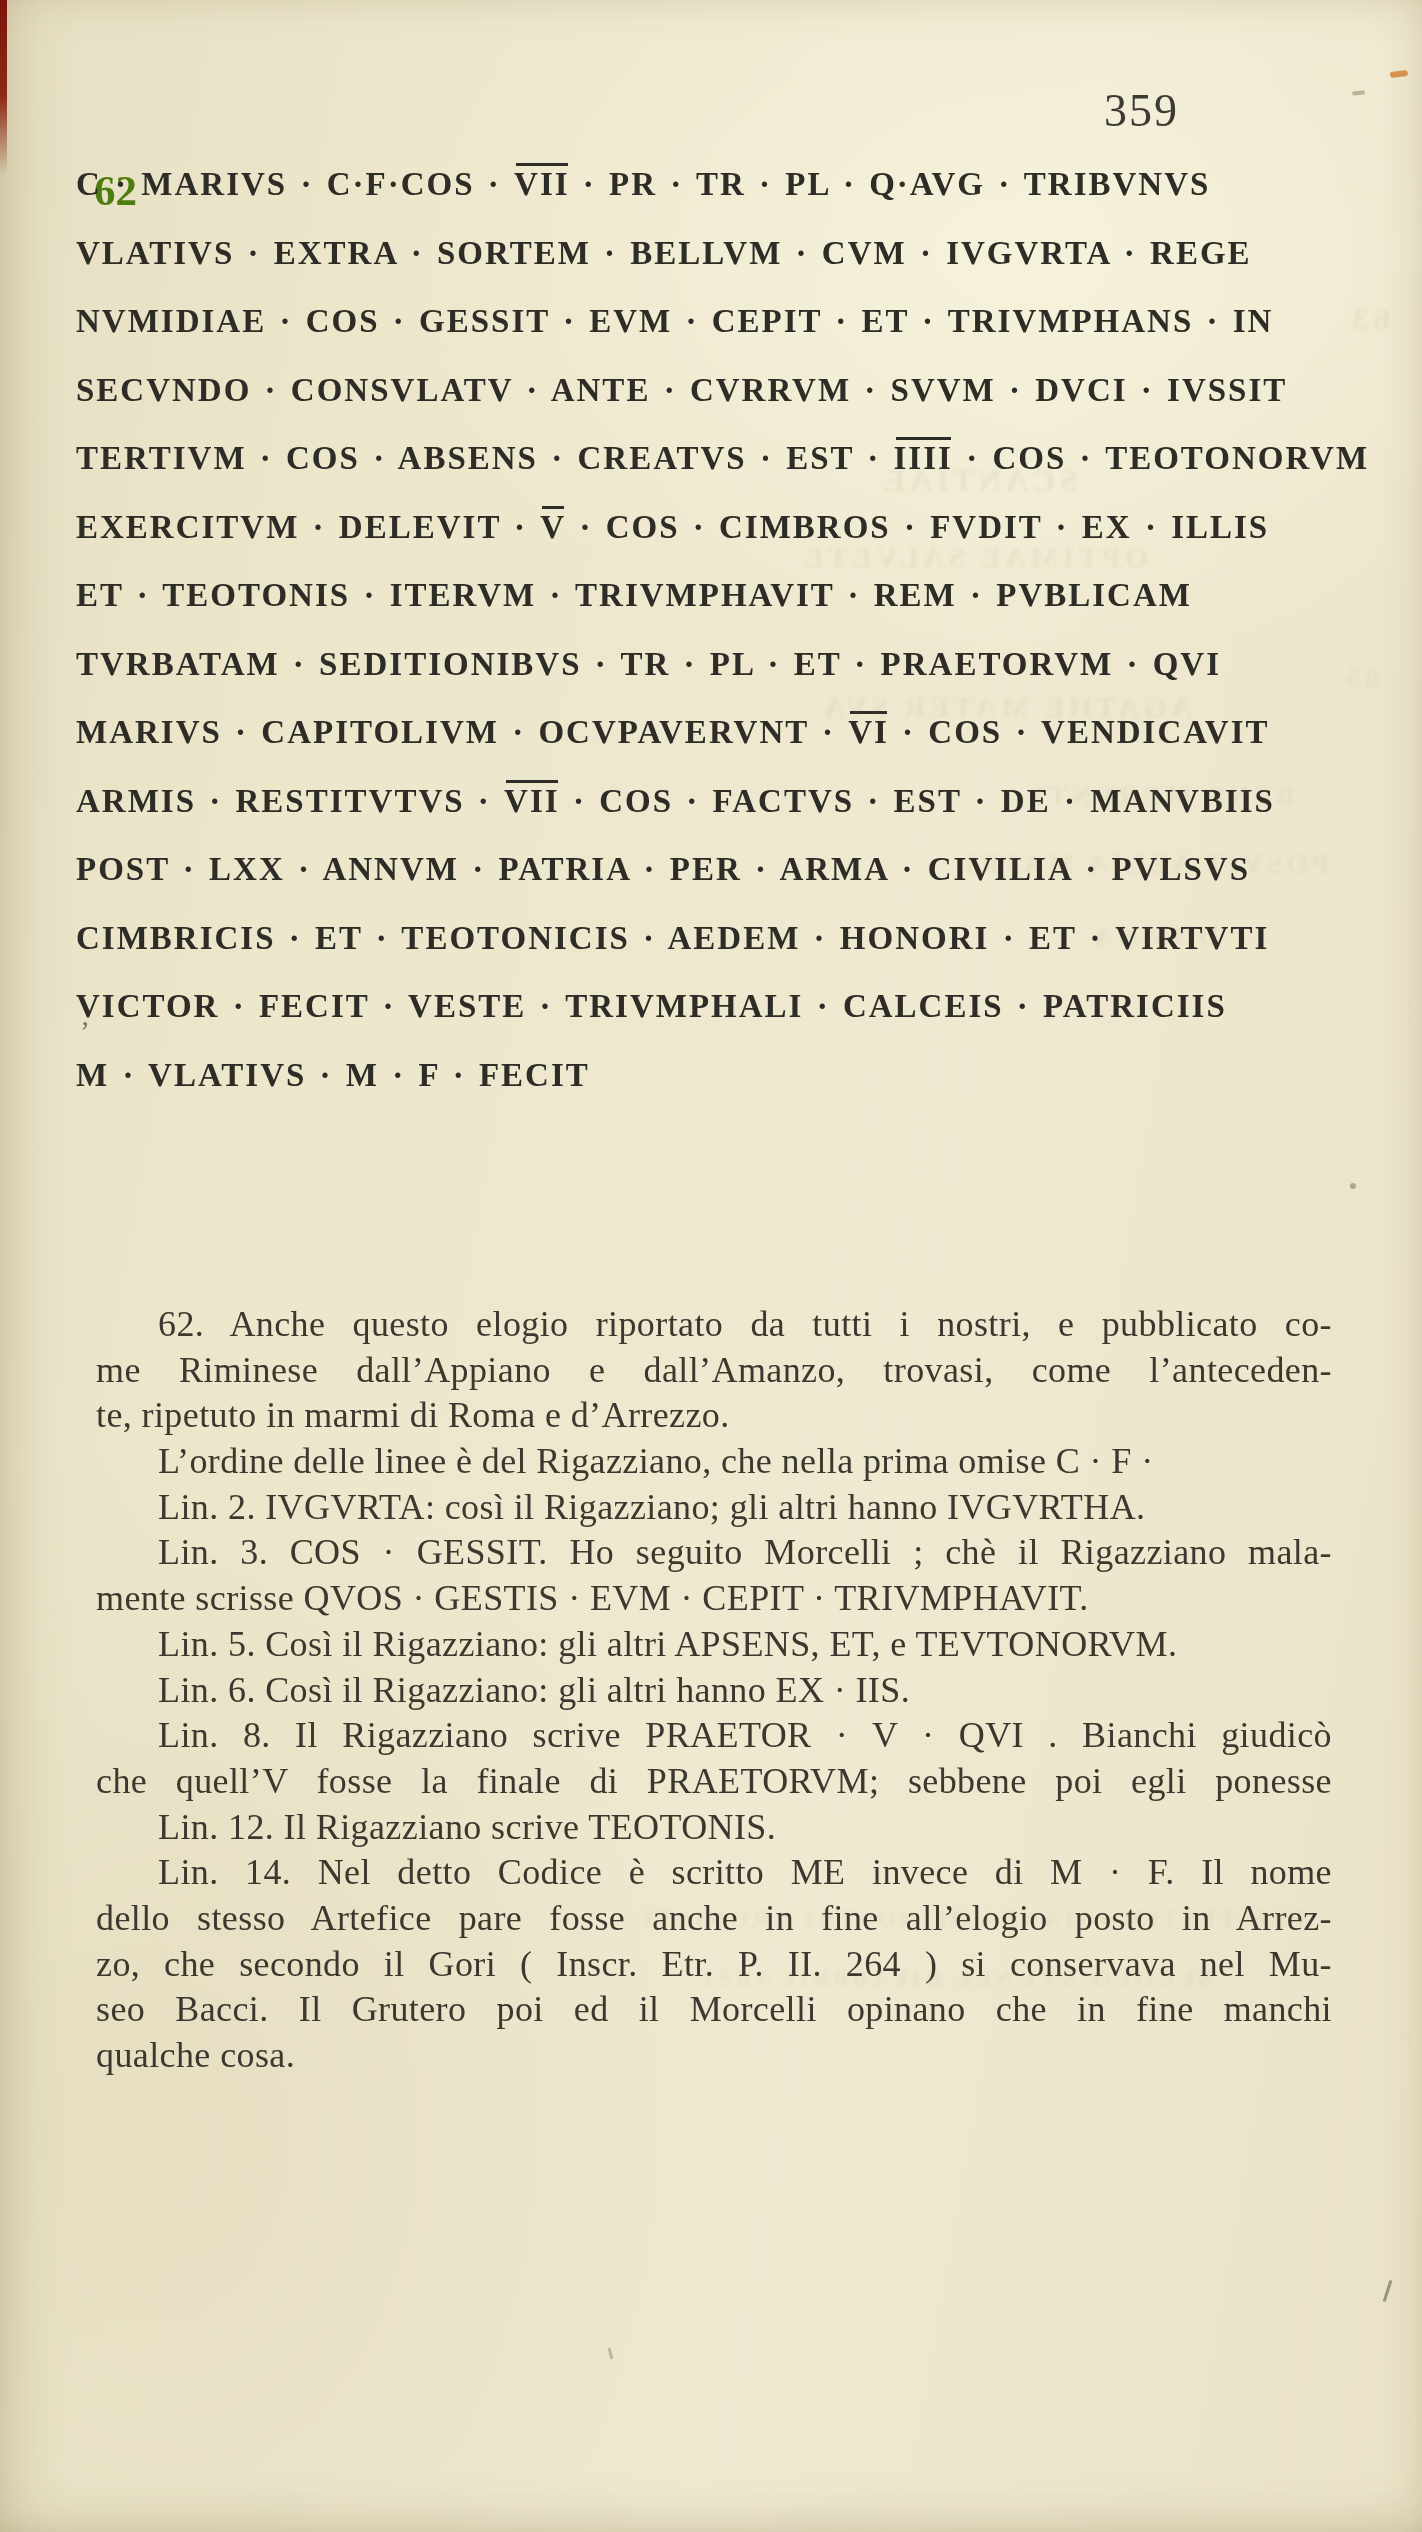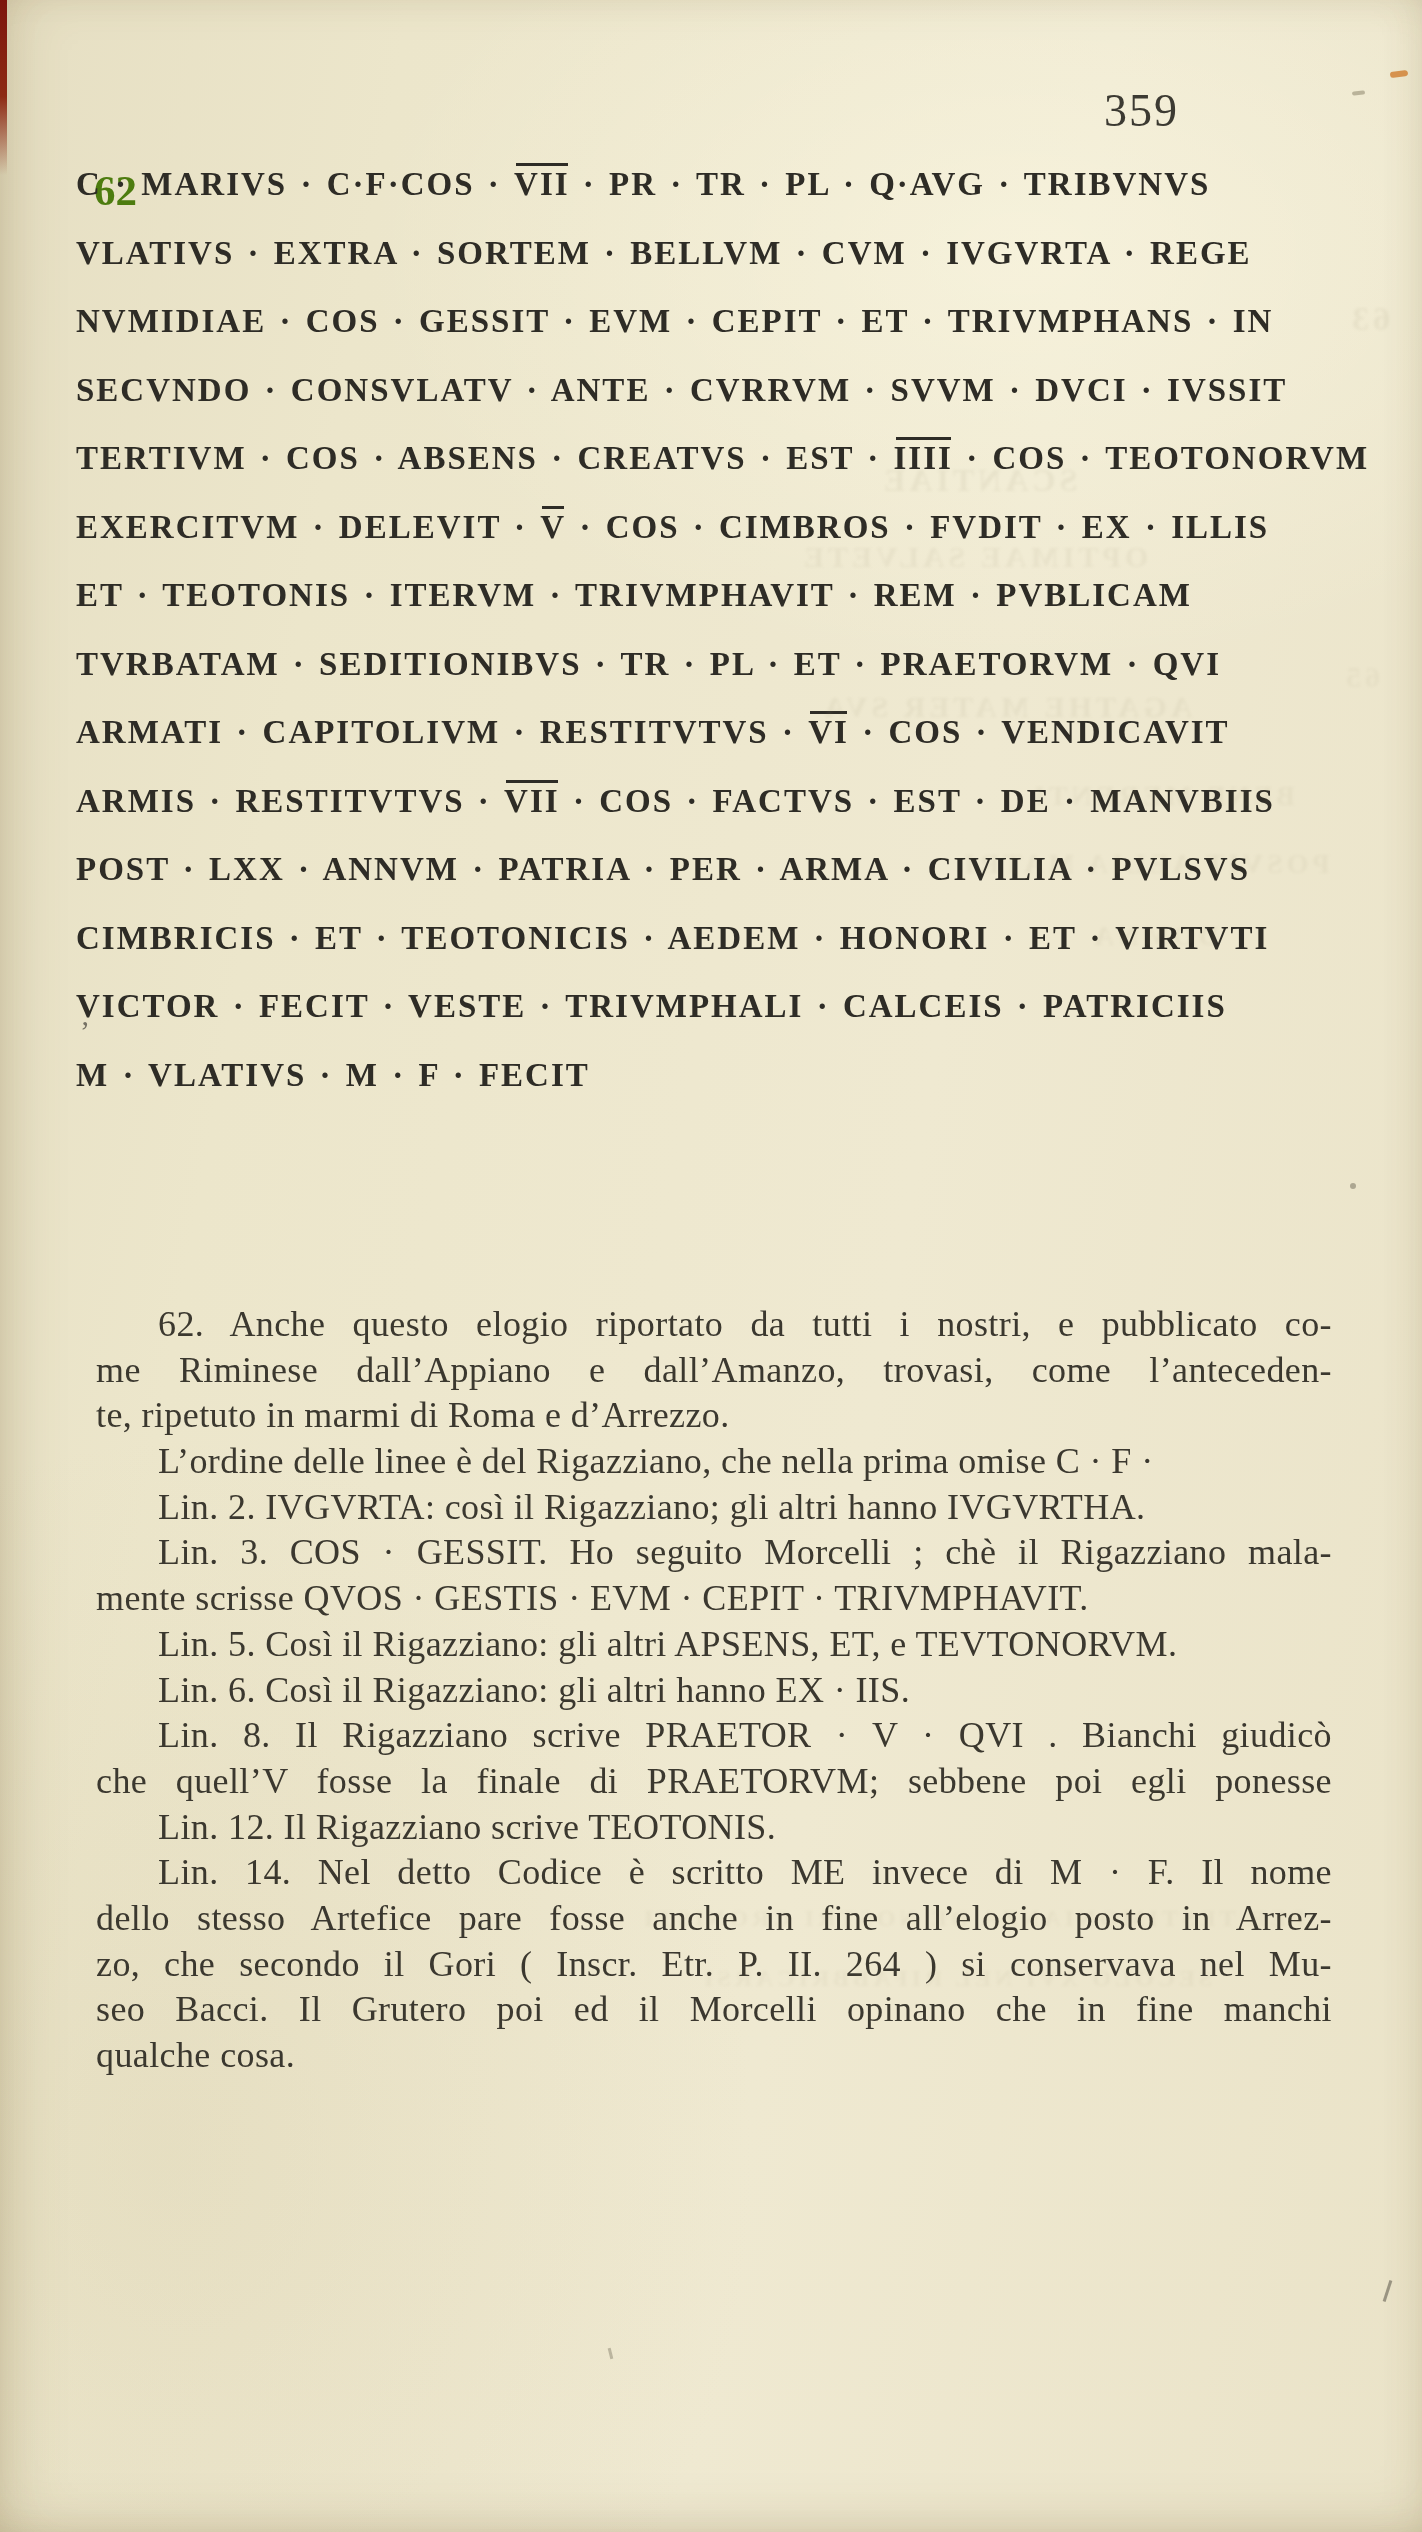--- a/index.html
+++ b/index.html
@@ -54,21 +54,21 @@
 
   <div class="inscription" id="inscription">
       <div class="insc-line"><span class="">C · MARIVS · C·F·COS · </span><span class="ovl">VII</span><span class=""> · PR · TR · PL · Q·AVG · TRIBVNVS</span></div>
       <div class="insc-line"><span class="">VLATIVS · EXTRA · SORTEM · BELLVM · CVM · IVGVRTA · REGE</span></div>
       <div class="insc-line"><span class="">NVMIDIAE · COS · GESSIT · EVM · CEPIT · ET · TRIVMPHANS · IN</span></div>
       <div class="insc-line"><span class="">SECVNDO · CONSVLATV · ANTE · CVRRVM · SVVM · DVCI · IVSSIT</span></div>
       <div class="insc-line"><span class="">TERTIVM · COS · ABSENS · CREATVS · EST · </span><span class="ovl">IIII</span><span class=""> · COS · TEOTONORVM</span></div>
       <div class="insc-line"><span class="">EXERCITVM · DELEVIT · </span><span class="ovl">V</span><span class=""> · COS · CIMBROS · FVDIT · EX · ILLIS</span></div>
       <div class="insc-line"><span class="">ET · TEOTONIS · ITERVM · TRIVMPHAVIT · REM · PVBLICAM</span></div>
       <div class="insc-line"><span class="">TVRBATAM · SEDITIONIBVS · TR · PL · ET · PRAETORVM · QVI</span></div>
-      <div class="insc-line"><span class="">ARMATI · CAPITOLIVM · RESTITVTVS · </span><span class="ovl">VI</span><span class=""> · COS · VENDICAVIT</span></div>
+      <div class="insc-line"><span class="">MARIVS · CAPITOLIVM · OCVPAVERVNT · </span><span class="ovl">VI</span><span class=""> · COS · VENDICAVIT</span></div>
       <div class="insc-line"><span class="">ARMIS · RESTITVTVS · </span><span class="ovl">VII</span><span class=""> · COS · FACTVS · EST · DE · MANVBIIS</span></div>
       <div class="insc-line"><span class="">POST · LXX · ANNVM · PATRIA · PER · ARMA · CIVILIA · PVLSVS</span></div>
       <div class="insc-line"><span class="">CIMBRICIS · ET · TEOTONICIS · AEDEM · HONORI · ET · VIRTVTI</span></div>
       <div class="insc-line"><span class="">VICTOR · FECIT · VESTE · TRIVMPHALI · CALCEIS · PATRICIIS</span></div>
       <div class="insc-line"><span class="">M · VLATIVS · M · F · FECIT</span></div>
     </div>
 
   <div class="commentary" id="commentary">
       <div class="com-line indent">62. Anche questo elogio riportato da tutti i nostri, e pubblicato co-</div>
       <div class="com-line">me Riminese dall’Appiano e dall’Amanzo, trovasi, come l’anteceden-</div>

